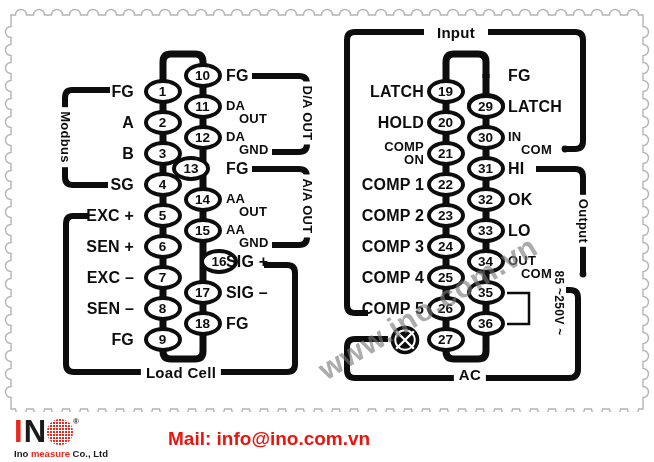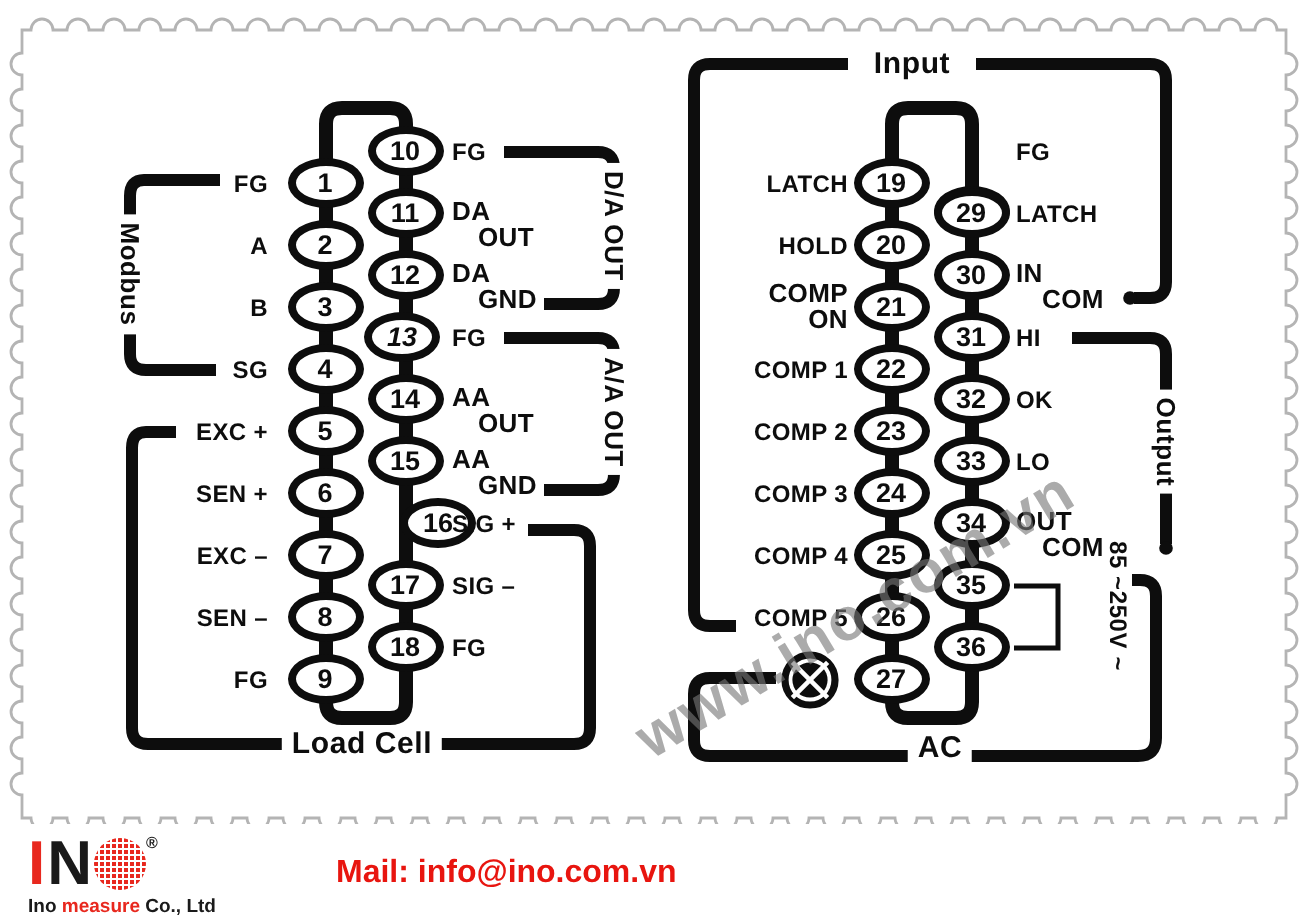--- a/index.html
+++ b/index.html
@@ -1,21 +1,21 @@
 <!DOCTYPE html>
 <html><head>
 <meta charset="utf-8">
 <style>
   html,body{margin:0;padding:0;background:#ffffff;}
   .screen{position:relative;width:654px;height:462px;background:#fff;overflow:hidden;
           font-family:"Liberation Sans",sans-serif;color:#0d0d0d;}
   svg.lines{position:absolute;left:0;top:0;z-index:1;}
   .pin{position:absolute;z-index:2;width:30px;height:17px;border:4.5px solid #0d0d0d;border-radius:50%;
        background:#fff;font-size:13.5px;line-height:17px;font-weight:700;text-align:center;color:#0d0d0d;}
-  .plabel{position:absolute;z-index:2;font-weight:700;font-size:12px;color:#0d0d0d;white-space:nowrap;
+  .plabel{position:absolute;z-index:2;font-weight:700;font-size:16px;color:#0d0d0d;white-space:nowrap;
           line-height:18px;letter-spacing:.2px;}
   .plabel.two{font-size:13px;line-height:13px;}
   .plabel .ln2{display:block;}
   .plabel.rside .ln2{padding-left:13px;}
   .plabel.lside{text-align:right;}
   .gicon{position:absolute;z-index:2;}
   .bl{position:absolute;z-index:3;font-weight:700;color:#0d0d0d;background:#fff;white-space:nowrap;
       transform:translate(-50%,-50%);font-size:15px;padding:0 5px;letter-spacing:.3px;}
   .bl.rot{transform:translate(-50%,-50%) rotate(90deg);font-size:13px;padding:2px 4px;}
   #bl-modbus{left:65px;top:137px}
@@ -33,21 +33,21 @@
   .logo{position:absolute;left:14px;top:2px;width:120px;height:44px;}
   .logo-row{height:30px;display:flex;align-items:center;}
   .logo .li{font-size:31px;font-weight:900;color:#e8281e;line-height:28px;}
   .logo .ln{font-size:31px;font-weight:900;color:#1a1a1a;line-height:28px;letter-spacing:-1px;margin-left:1px;}
   .logo .lo{display:inline-block;width:26px;height:26px;border-radius:50%;margin-left:2px;
             background-color:#e8281e;
             background-image:repeating-linear-gradient(0deg,rgba(255,255,255,0) 0 2px,#fff 2px 3px),
                              repeating-linear-gradient(90deg,rgba(255,255,255,0) 0 2px,#fff 2px 3px);}
   .logo .lreg{font-size:8px;font-weight:700;align-self:flex-start;color:#1a1a1a;}
   .logo-sub{font-size:9.5px;font-weight:800;margin-top:1px;white-space:nowrap;}
-  .mail{position:absolute;left:168px;top:13px;font-size:16px;font-weight:700;}
+  .mail{position:absolute;left:168px;top:13px;font-size:19px;font-weight:700;}
   .tel{position:absolute;left:438px;top:13px;font-size:19px;font-weight:700;}
   .accent-red{color:#e8150f;}
 </style>
 </head>
 <body>
 
 <div class="screen">
 
   <svg class="lines" width="654" height="412" viewBox="0 0 654 412">
     <g id="stampg" stroke="#b4b4b4" stroke-width="1.4" fill="none">
@@ -100,21 +100,21 @@
       <div class="pin" style="left: 143.5px; top: 296px;">8</div>
       <div class="plabel lside" style="right: 520px; top: 300px;">SEN –</div>
       <div class="pin" style="left: 143.5px; top: 327px;">9</div>
       <div class="plabel lside" style="right: 520px; top: 331px;">FG</div>
       <div class="pin" style="left: 183.5px; top: 63px;">10</div>
       <div class="plabel rside" style="left: 226px; top: 67px;">FG</div>
       <div class="pin" style="left: 183.5px; top: 94px;">11</div>
       <div class="plabel rside two" style="left: 226px; top: 99px;"><span class="ln1">DA</span><span class="ln2">OUT</span></div>
       <div class="pin" style="left: 183.5px; top: 125px;">12</div>
       <div class="plabel rside two" style="left: 226px; top: 130px;"><span class="ln1">DA</span><span class="ln2">GND</span></div>
-      <div class="pin" style="left: 182px; top: 156px; font-style: italic;">13</div>
+      <div class="pin" style="left: 172px; top: 156px;">13</div>
       <div class="plabel rside" style="left: 226px; top: 160px;">FG</div>
       <div class="pin" style="left: 183.5px; top: 187px;">14</div>
       <div class="plabel rside two" style="left: 226px; top: 192px;"><span class="ln1">AA</span><span class="ln2">OUT</span></div>
       <div class="pin" style="left: 183.5px; top: 218px;">15</div>
       <div class="plabel rside two" style="left: 226px; top: 223px;"><span class="ln1">AA</span><span class="ln2">GND</span></div>
       <div class="pin" style="left: 200px; top: 249px;">16</div>
       <div class="plabel rside" style="left: 226px; top: 253px;">SIG +</div>
       <div class="pin" style="left: 183.5px; top: 280px;">17</div>
       <div class="plabel rside" style="left: 226px; top: 284px;">SIG –</div>
       <div class="pin" style="left: 183.5px; top: 311px;">18</div>

